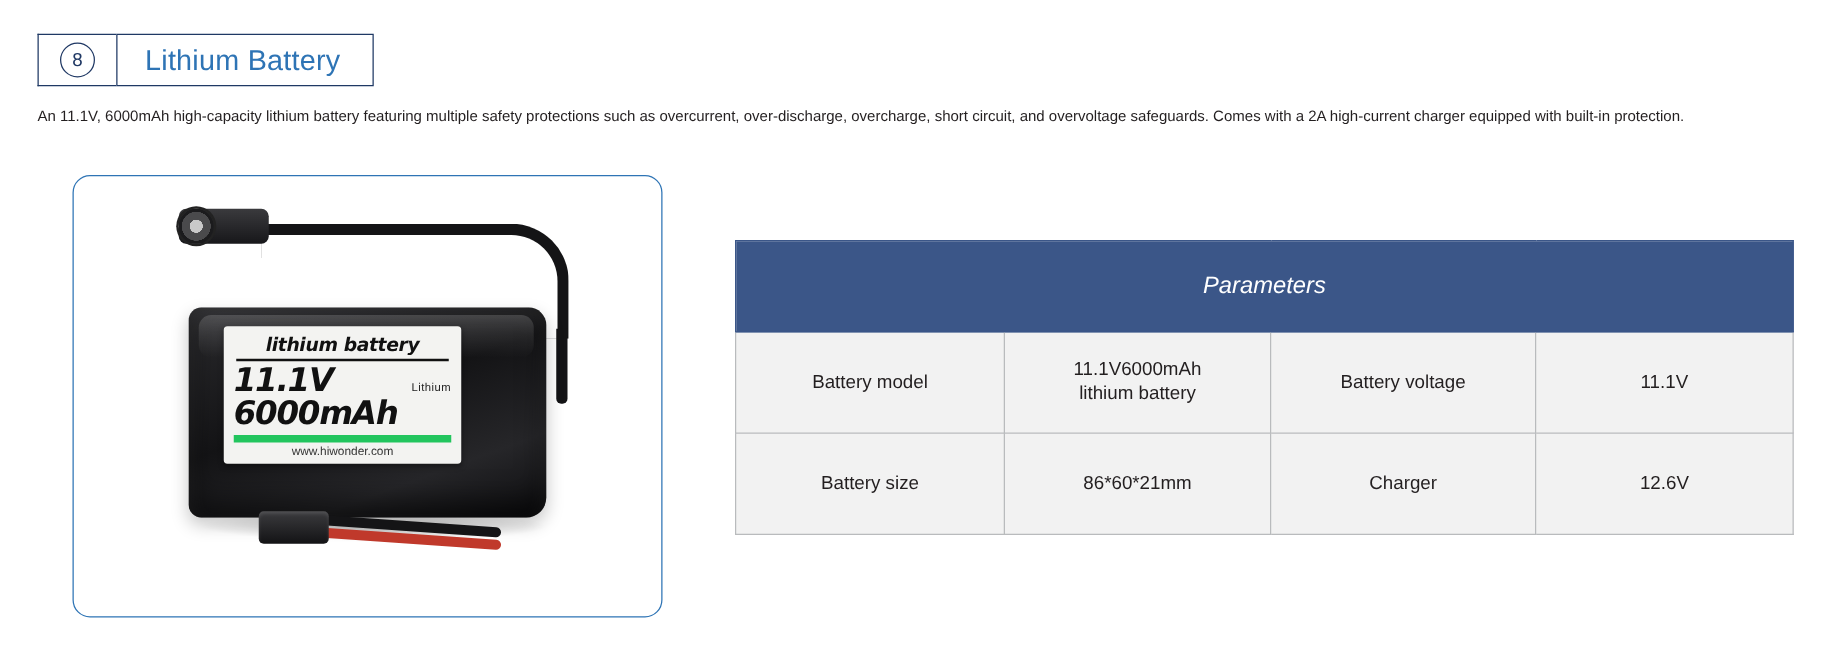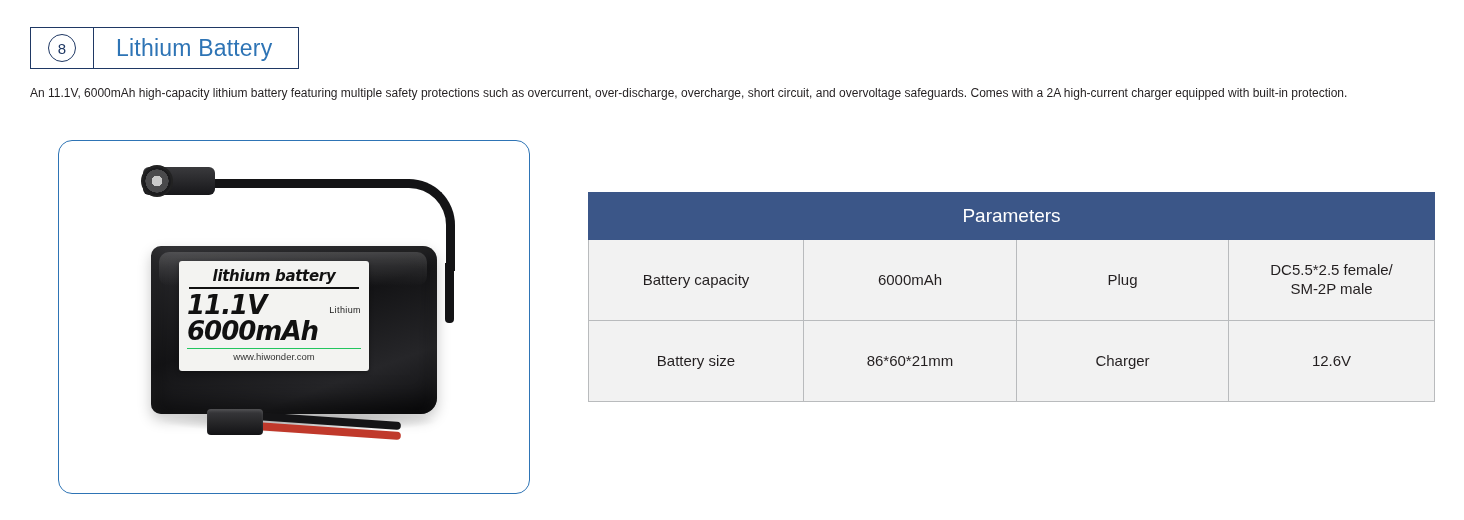--- a/index.html
+++ b/index.html
@@ -162,21 +162,21 @@
     font-style: italic;
     font-size: 26px;
     line-height: 1.05;
     color: #111;
     letter-spacing: -1px;
   }
   .lbl-url {
     font-size: 9.5px;
     color: #333;
     text-align: center;
-    border-top: 1px solid #22c55e;
+    border-top: 6px solid #22c55e;
     margin-top: 3px;
     padding-top: 2px;
   }
   
   .cable {
     position: absolute;
     left: 150px;
     top: 38px;
     width: 246px;
     height: 92px;
@@ -264,23 +264,24 @@
   table.params {
     border-collapse: collapse;
     width: 100%;
     table-layout: fixed;
   }
   table.params th {
     background: #3b5688;
     color: #ffffff;
     font-size: 19px;
     font-weight: normal;
-    padding: 12px 0;
+    padding: 25px 0;
     text-align: center;
     border: 1px solid #3b5688;
+    font-style: italic;
   }
   table.params td {
     border: 1px solid #b9bbbd;
     background: #f2f2f2;
     color: #231f20;
     font-size: 15px;
     text-align: center;
     padding: 14px 6px;
     height: 52px;
     line-height: 1.25;
@@ -339,24 +340,24 @@
         <col class="c3">
         <col class="c4">
       </colgroup>
     <thead>
       <tr>
         <th colspan="4">Parameters</th>
       </tr>
     </thead>
     <tbody id="params-body">
         <tr>
-          <td>Battery capacity</td>
-          <td>6000mAh</td>
-          <td>Plug</td>
-          <td>DC5.5*2.5 female/<br>SM-2P male</td>
+          <td>Battery model</td>
+          <td>11.1V6000mAh<br>lithium battery</td>
+          <td>Battery voltage</td>
+          <td>11.1V</td>
         </tr>
         <tr>
           <td>Battery size</td>
           <td>86*60*21mm</td>
           <td>Charger</td>
           <td>12.6V</td>
         </tr>
       </tbody>
   </table>
 </div>

